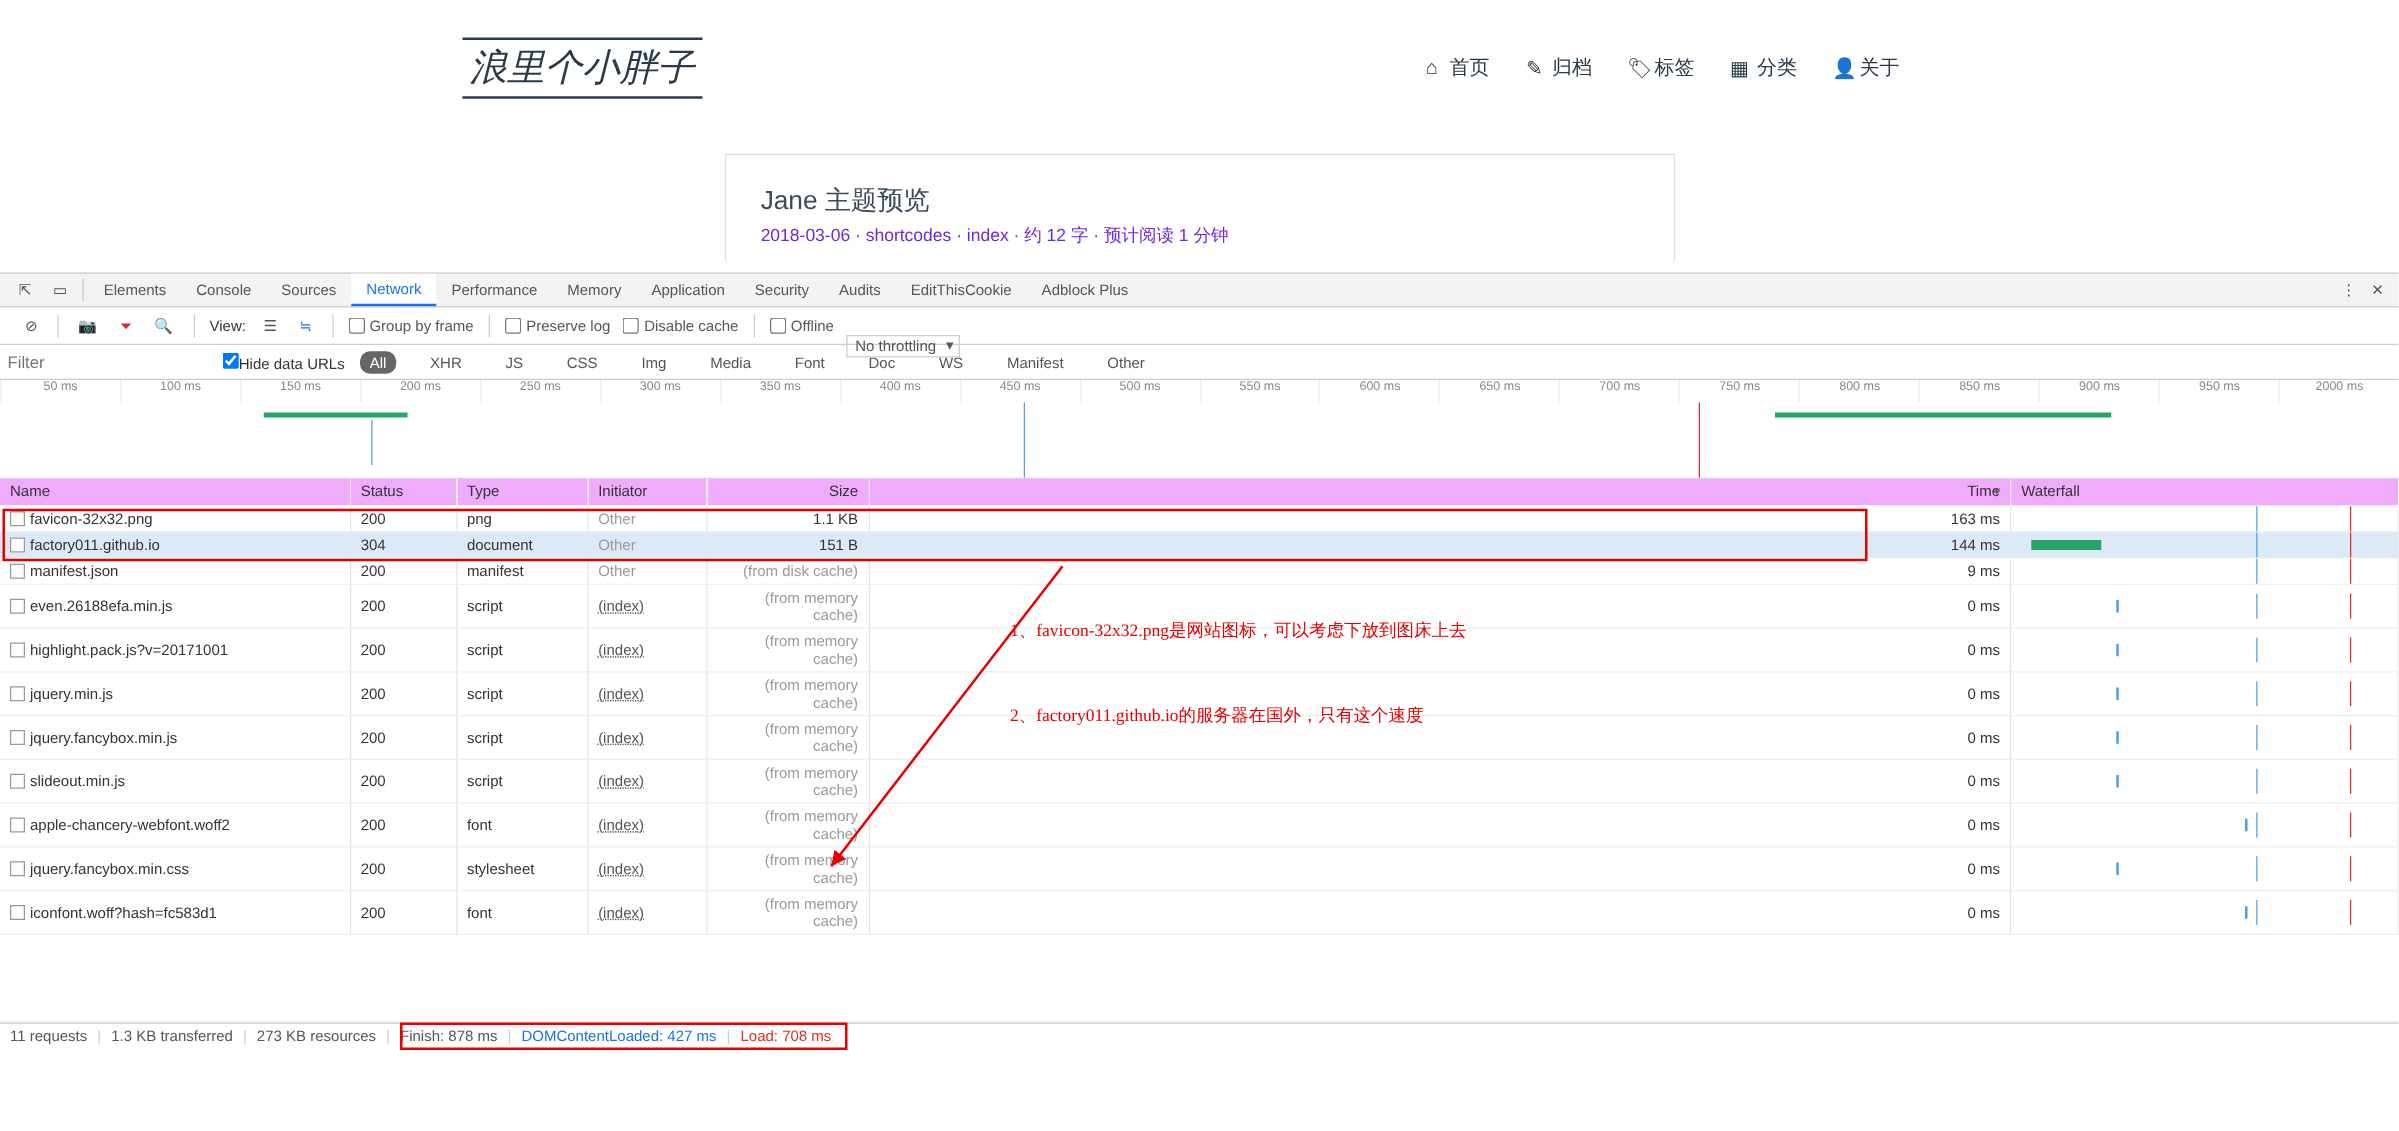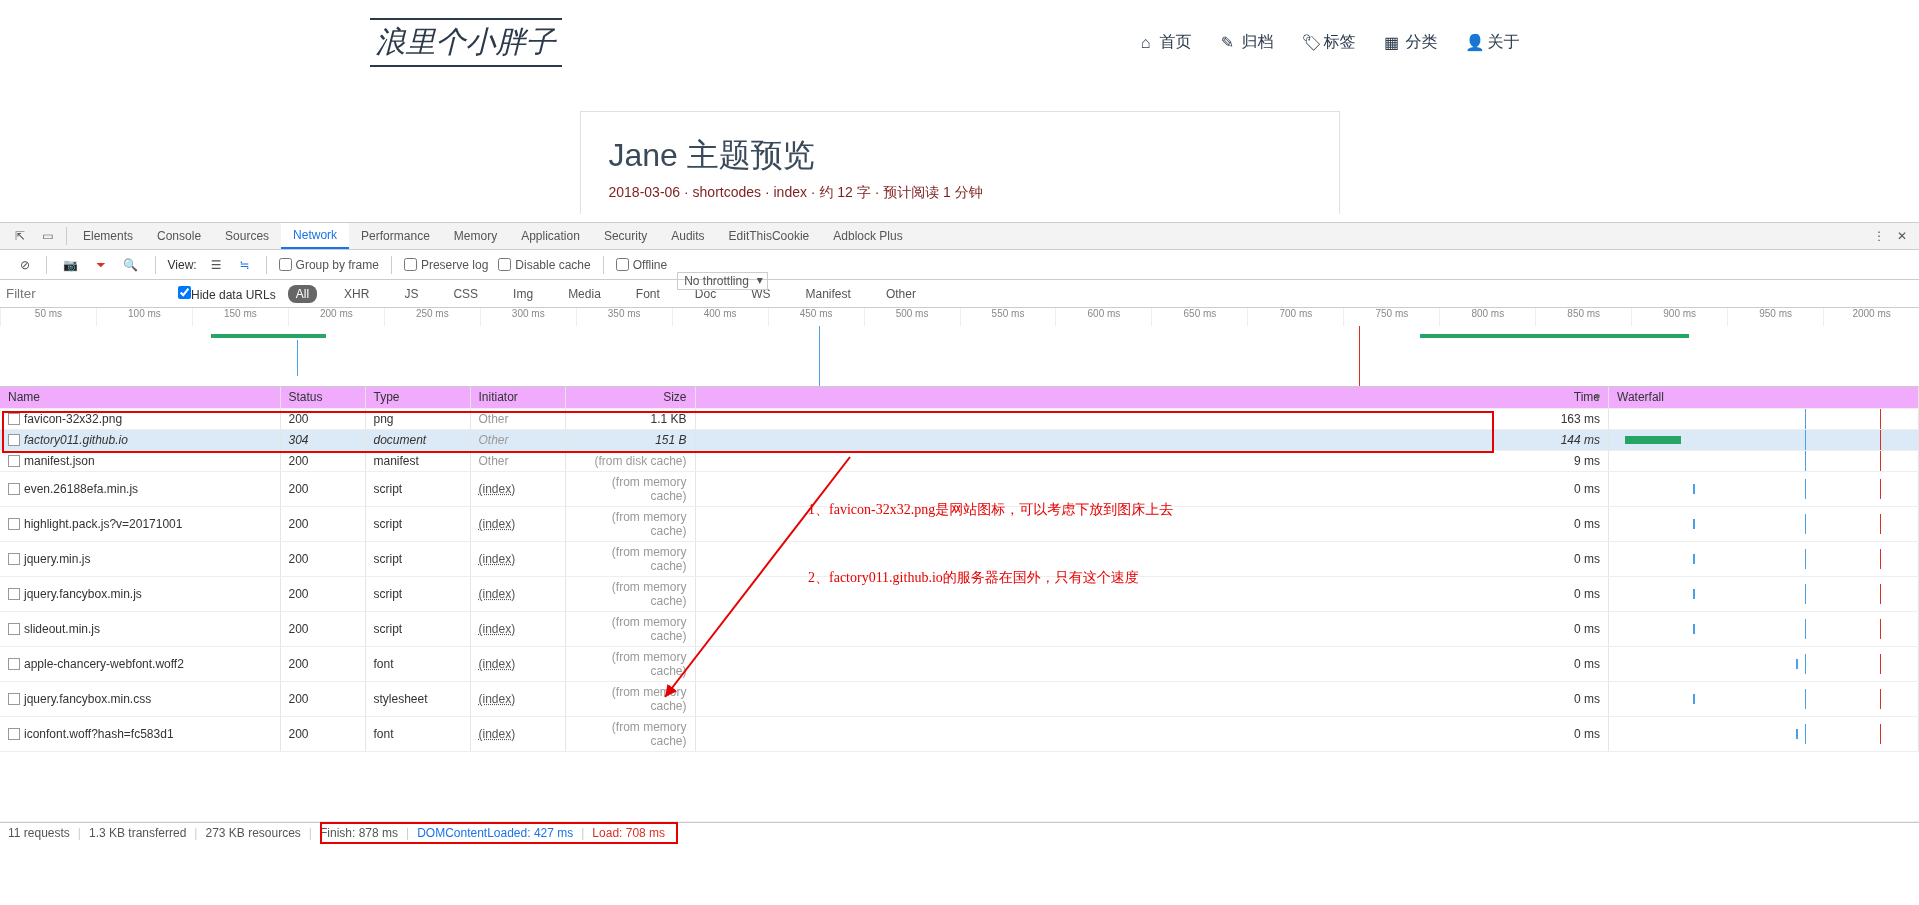--- a/index.html
+++ b/index.html
@@ -1,28 +1,28 @@
 <!DOCTYPE html>
 <html><head>
 <meta charset="utf-8">
 <style>
 * { margin: 0; padding: 0; box-sizing: border-box; font-family: Arial, "Microsoft YaHei", sans-serif; }
 body { font-size: 12px; color: #333; background: #fff; }
 
 
 .site { background: #fff; padding-bottom: 8px; }
-.site-header { display: flex; align-items: center; max-width: 1200px; margin: 0 auto; padding: 18px 0 4px; }
+.site-header { display: flex; align-items: center; max-width: 1200px; margin: 12px auto; padding: 18px 0 4px; }
 .site-title { font-family: "STKaiti","KaiTi",cursive; font-size: 30px; font-style: italic; color: #2b3a4a; border-top: 2px solid #2b3a4a; border-bottom: 2px solid #2b3a4a; padding: 2px 6px; margin-left: 10px; }
 .site-nav { display: flex; gap: 28px; margin-left: auto; margin-right: 40px; font-size: 16px; color: #2b3a4a; }
 .site-nav a { display: flex; align-items: center; gap: 6px; color: #2b3a4a; text-decoration: none; }
 .ico { display:inline-block; width:16px; text-align:center; }
 
 .post { max-width: 760px; margin: 40px auto 0; border: 1px solid #e0e0e0; border-bottom: none; padding: 22px 28px 12px; }
-.post-title { font-size: 32px; font-weight: 400; color: #3a4a5a; }
-.post-meta { color: #7f1d1d; font-size: 14px; margin-top: 6px; }
+.post-title { font-size: 21px; font-weight: 400; color: #3a4a5a; }
+.post-meta { color: #6d28d9; font-size: 14px; margin-top: 6px; }
 
 
 .dt-tabs { display: flex; align-items: center; border-top: 1px solid #ccc; border-bottom: 1px solid #ccc; background: #f3f3f3; height: 28px; padding: 0 6px; }
 .dt-tabs .ic { width: 28px; text-align: center; color: #555; cursor: pointer; }
 .dt-tabs .tab { padding: 0 12px; height: 100%; display: flex; align-items: center; color: #555; cursor: pointer; }
 .dt-tabs .tab.active { color: #1a73e8; border-bottom: 2px solid #1a73e8; background: #fff; }
 .dt-tabs .spacer { flex: 1; }
 .dt-tabs .dots { color: #555; padding: 0 6px; cursor:pointer; }
 
 
@@ -49,21 +49,21 @@
 .vline { position:absolute; top:0; bottom:0; width:1px; }
 
 
 .net-table { width: 100%; border-collapse: collapse; }
 .net-table th, .net-table td { border-right: 1px solid #e5e5e5; border-bottom: 1px solid #eee; padding: 3px 8px; text-align: left; font-weight: normal; height:21px; }
 .net-table th { background: #f0abfc; color:#333; position:relative; }
 .th-sort:after{content:"▼"; font-size:9px; color:#666; position:absolute; right:6px; top:5px;}
 .net-table .r-size, .net-table .r-time { text-align: right; }
 .col-name{width:280px;} .col-status{width:85px;} .col-type{width:105px;} .col-init{width:95px;} .col-size{width:130px;} .col-wf{width:310px;}
 .initiator-link { color: #555; text-decoration: underline dotted; }
-.row-sel { background: #dce9f7; font-style: italic; }
+.row-sel { background: #dce9f7; }
 .cell-other { color:#999; }
 .cell-cache { color:#999; }
 .file-ico{display:inline-block;width:12px;height:12px;border:1px solid #999;margin-right:4px;vertical-align:middle;background:#fff;}
 .wf-cell{position:relative;height:14px;}
 .wf-bar{position:absolute;top:3px;height:8px;background:#26a566;}
 .wf-tick{position:absolute;top:2px;width:2px;height:10px;background:#4aa0e8;}
 .wf-vline{position:absolute;top:-3px;bottom:-3px;width:1px;}
 
 
 .red-box { position: absolute; border: 2px solid #e60000; pointer-events: none; }

